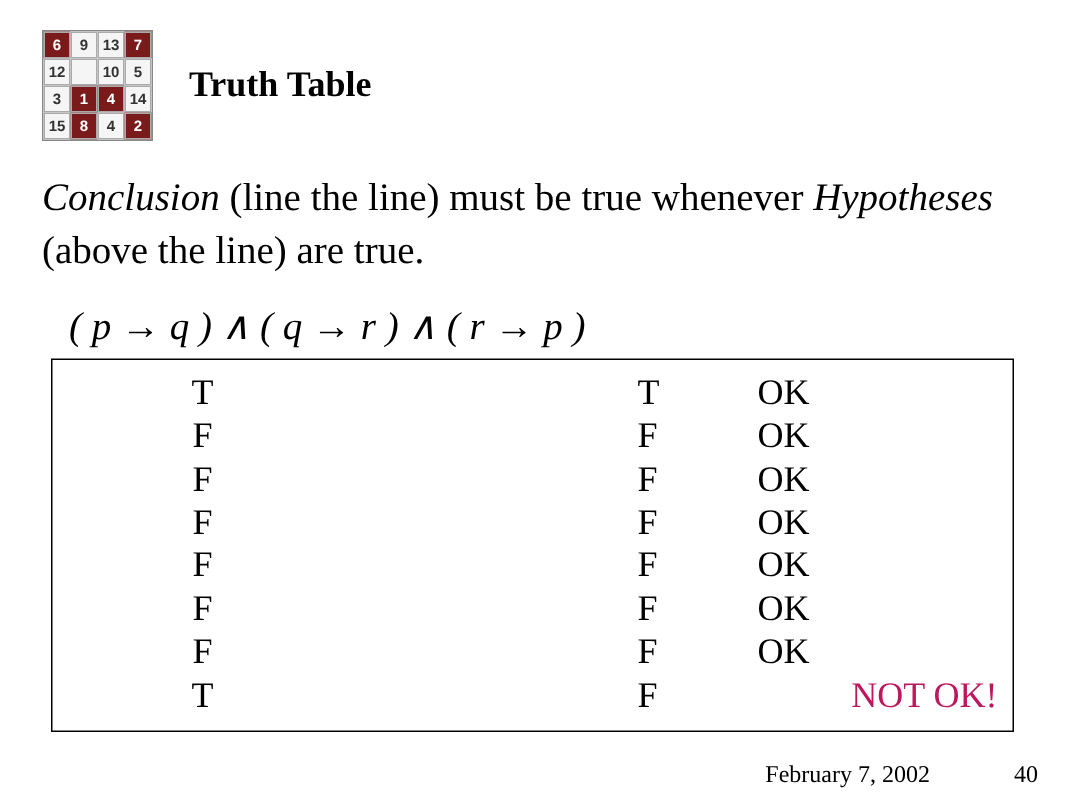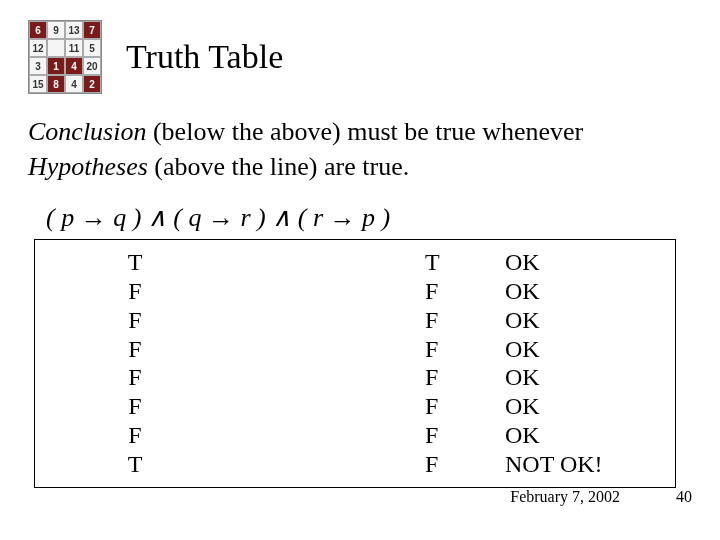--- a/index.html
+++ b/index.html
@@ -38,22 +38,22 @@
     box-sizing: border-box;
     background: #f5f5f5;
     color: #333;
     font-weight: bold;
   }
   .magic-square .cell.dark {
     background: #7a1a1a;
     color: #fff;
   }
   .title {
-    font-size: 34px;
-    font-weight: normal;
+    font-size: 24px;
+    font-weight: bold;
   }
   .body-text {
     font-size: 26px;
     line-height: 1.35;
     margin-bottom: 12px;
   }
   .body-text .italic {
     font-style: italic;
   }
   .body-text .underline {
@@ -76,59 +76,59 @@
   .tt-row {
     display: flex;
     font-size: 24px;
     line-height: 1.2;
   }
   .tt-row .c1 { width: 200px; text-align: center; }
   .tt-row .spacer1 { width: 190px; }
   .tt-row .c2 { width: 40px; text-align: left; }
   .tt-row .spacer2 { width: 40px; }
   .tt-row .c3 { width: 160px; text-align: left; }
-  .tt-row .notok { color: #000000; }
+  .tt-row .notok { color: #be185d; text-align: right; }
   .footer {
     position: absolute;
-    bottom: 34px;
+    bottom: 14px;
     right: 28px;
     font-size: 16px;
     display: flex;
     gap: 56px;
     align-items: baseline;
   }
 </style>
 </head>
 <body>
 
 <div class="slide">
   <div class="header-row">
     <div class="magic-square" id="magic-square">
         <div class="cell dark">6</div>
         <div class="cell">9</div>
         <div class="cell">13</div>
         <div class="cell dark">7</div>
         <div class="cell">12</div>
         <div class="cell"></div>
-        <div class="cell">11</div>
+        <div class="cell">10</div>
         <div class="cell">5</div>
         <div class="cell">3</div>
         <div class="cell dark">1</div>
         <div class="cell dark">4</div>
-        <div class="cell">20</div>
+        <div class="cell">14</div>
         <div class="cell">15</div>
         <div class="cell dark">8</div>
         <div class="cell">4</div>
         <div class="cell dark">2</div>
       </div>
     <div class="title">Truth Table</div>
   </div>
 
   <div class="body-text">
-    <span class="italic underline">Conclusion</span><span> (below the above) must be true whenever </span><span class="italic">Hypotheses</span><span> (above the line) are true.</span>
+    <span class="italic underline">Conclusion</span><span> (line the line) must be true whenever </span><span class="italic">Hypotheses</span><span> (above the line) are true.</span>
   </div>
 
   <div class="formula-row">
     <div class="f1">( p → q ) ∧ ( q → r ) ∧ ( r → p )</div>
   </div>
 
   <div class="table-box" id="truth-table">
       <div class="tt-row">
         <div class="c1">T</div>
         <div class="spacer1"></div>

